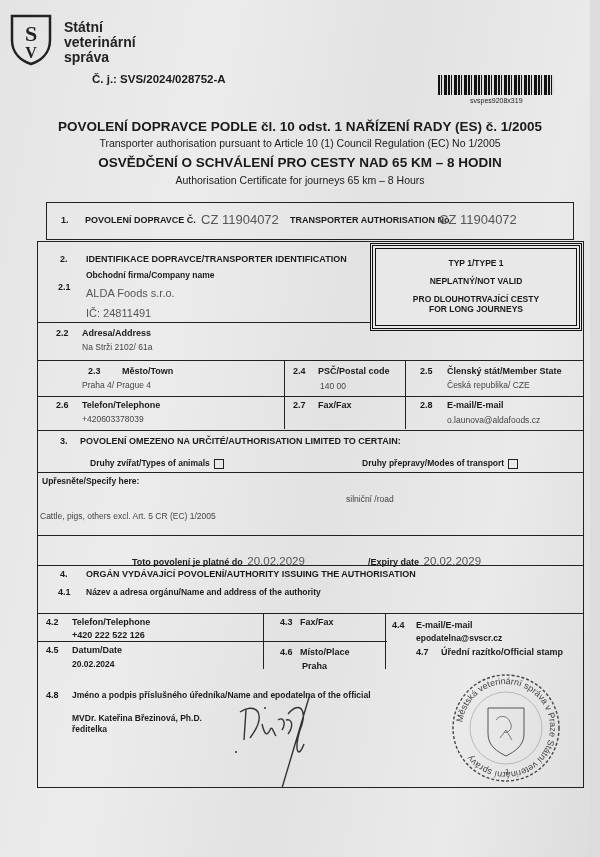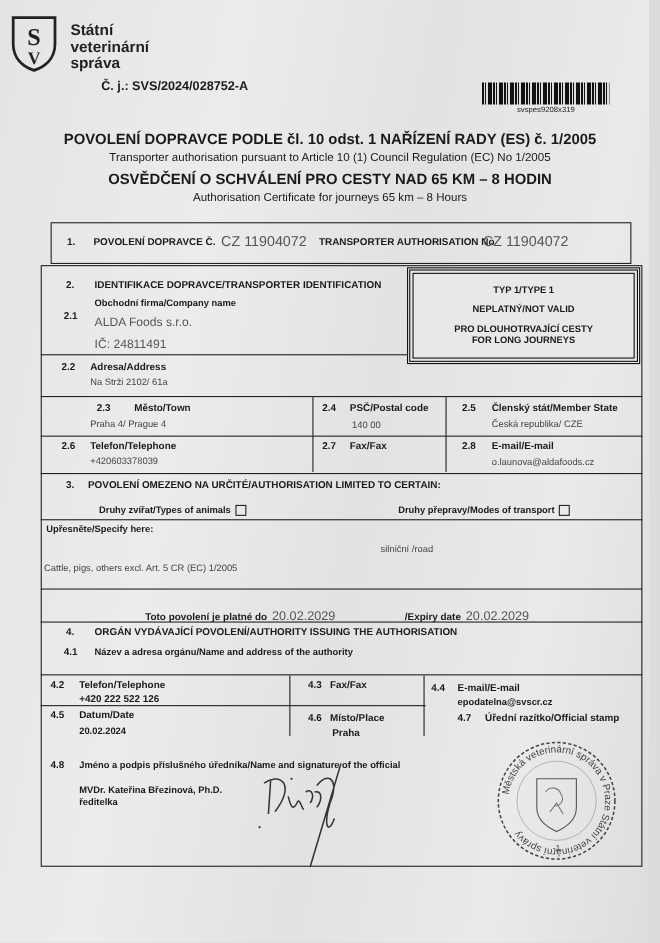--- a/index.html
+++ b/index.html
@@ -153,21 +153,21 @@
   <span class="abs num" style="left:46px;top:645px;">4.5</span>
   <span class="abs lbl" style="left:72px;top:645px;">Datum/Date</span>
   <span class="abs lbl" style="left:72px;top:659px;font-size:8.5px;">20.02.2024</span>
   <span class="abs num" style="left:280px;top:647px;">4.6</span>
   <span class="abs lbl" style="left:300px;top:647px;">Místo/Place</span>
   <span class="abs lbl" style="left:302px;top:661px;">Praha</span>
   <span class="abs num" style="left:416px;top:647px;">4.7</span>
   <span class="abs lbl" style="left:441px;top:647px;">Úřední razítko/Official stamp</span>
 
   <span class="abs num" style="left:46px;top:690px;">4.8</span>
-  <span class="abs lbl" style="left:72px;top:690px;font-size:8.5px;">Jméno a podpis příslušného úředníka/Name and signature of the official</span>
+  <span class="abs lbl" style="left:72px;top:690px;font-size:8.5px;">Jméno a podpis příslušného úředníka/Name and epodatelna of the official</span>
   <span class="abs lbl" style="left:72px;top:713px;font-size:8.5px;">MVDr. Kateřina Březinová, Ph.D.</span>
   <span class="abs lbl" style="left:72px;top:724px;font-size:8.5px;">ředitelka</span>
 
   <svg class="abs" style="left:228px;top:690px;width:100px;height:100px;" viewBox="0 0 100 100">
     <path d="M12 22 C18 18 26 16 30 22 C34 30 28 40 22 48 M18 20 L16 50 M34 34 C36 42 38 48 42 40 C44 34 46 44 48 46 M50 30 C56 26 58 34 54 40 M58 30 C64 28 66 36 60 44 M60 24 C72 10 80 20 72 40 C66 60 70 70 76 54 M82 4 L54 98" fill="none" stroke="#333" stroke-width="1.4"></path>
     <circle cx="37" cy="18" r="1" fill="#333"></circle>
     <circle cx="8" cy="62" r="1" fill="#333"></circle>
   </svg>
 
   <svg class="abs stamp" viewBox="0 0 116 112">

